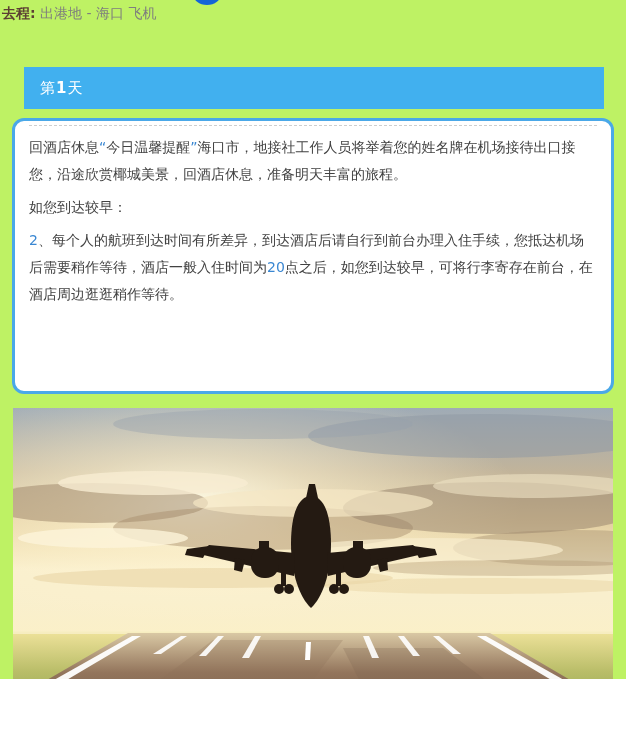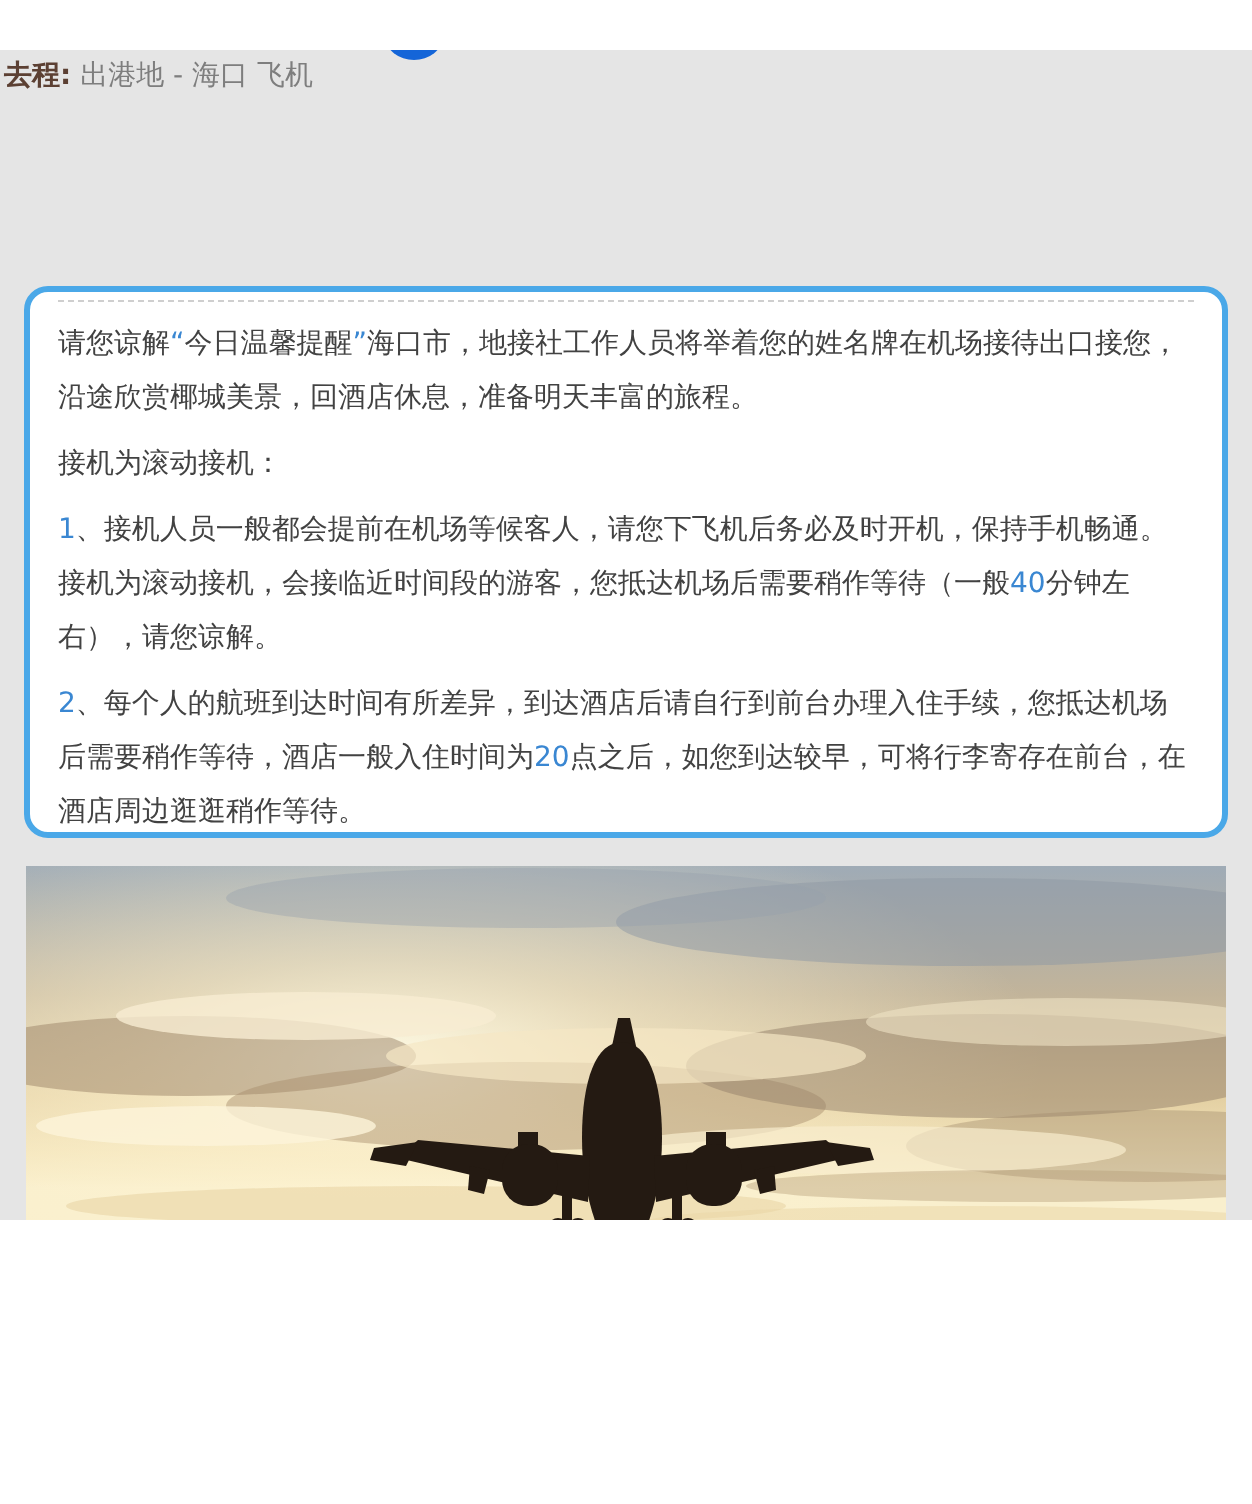--- a/index.html
+++ b/index.html
@@ -1,17 +1,17 @@
 <!DOCTYPE html>
 <html><head>
 <meta charset="utf-8">
 <style>
   html,body{margin:0;padding:0;background:#fff;}
-  .page{position:relative;width:626px;height:585px;background:#e5e5e5;overflow:hidden;
-        font-family:"DejaVu Sans","Liberation Sans",sans-serif;margin-top:25px;}
+  .page{position:relative;width:626px;height:679px;background:#bef264;overflow:hidden;
+        font-family:"DejaVu Sans","Liberation Sans",sans-serif;}
 
   
   .trip-meta{position:absolute;top:3px;left:2px;font-size:14px;line-height:20px;}
   .meta-label{font-weight:bold;color:#5c4033;}
   .meta-value{color:#7e7e7e;}
 
   
   .logo-fragment{position:absolute;top:-17px;left:193px;width:28px;height:22px;
                  background:#1465d8;border-radius:50%;}
 
@@ -36,27 +36,27 @@
 <body>
 
 <div class="page">
 
   <div class="logo-fragment"></div>
 
   <div class="trip-meta">
     <div class="meta-line"><span class="meta-label">去程:</span> <span class="meta-value">出港地 - 海口 飞机</span></div>
   </div>
 
+  <div class="day-bar"><span>第</span><span class="day-num">1</span><span>天</span></div>
 
   <div class="notice-box">
     <hr class="dashed-rule">
     <div class="notice-content">
-      <p><span>请您谅解</span><span class="num">“</span><span>今日温馨提醒</span><span class="num">”</span><span>海口市，地接社工作人员将举着您的姓名牌在机场接待出口接您，沿途欣赏椰城美景，回酒店休息，准备明天丰富的旅程。</span></p>
-      <p>接机为滚动接机：</p>
-      <p><span class="num">1</span><span>、</span><span>接机人员一般都会提前在机场等候客人，请您下飞机后务必及时开机，保持手机畅通。接机为滚动接机，会接临近时间段的游客，您抵达机场后需要稍作等待（一般</span><span class="num">40</span><span>分钟左右），请您谅解。</span></p>
+      <p><span>回酒店休息</span><span class="num">“</span><span>今日温馨提醒</span><span class="num">”</span><span>海口市，地接社工作人员将举着您的姓名牌在机场接待出口接您，沿途欣赏椰城美景，回酒店休息，准备明天丰富的旅程。</span></p>
+      <p>如您到达较早：</p>
       <p><span class="num">2</span><span>、</span><span>每个人的航班到达时间有所差异，到达酒店后请自行到前台办理入住手续，您抵达机场后需要稍作等待，酒店一般入住时间为</span><span class="num">20</span><span>点之后，如您到达较早，可将行李寄存在前台，在酒店周边逛逛稍作等待。</span></p>
     </div>
   </div>
 
   <div class="photo">
     <svg width="600" height="338" viewBox="0 0 600 338" xmlns="http://www.w3.org/2000/svg">
       <defs>
         <linearGradient id="sky" x1="0" y1="0" x2="0" y2="1">
           <stop offset="0" stop-color="#9fabb6"></stop>
           <stop offset="0.28" stop-color="#c2b49a"></stop>

